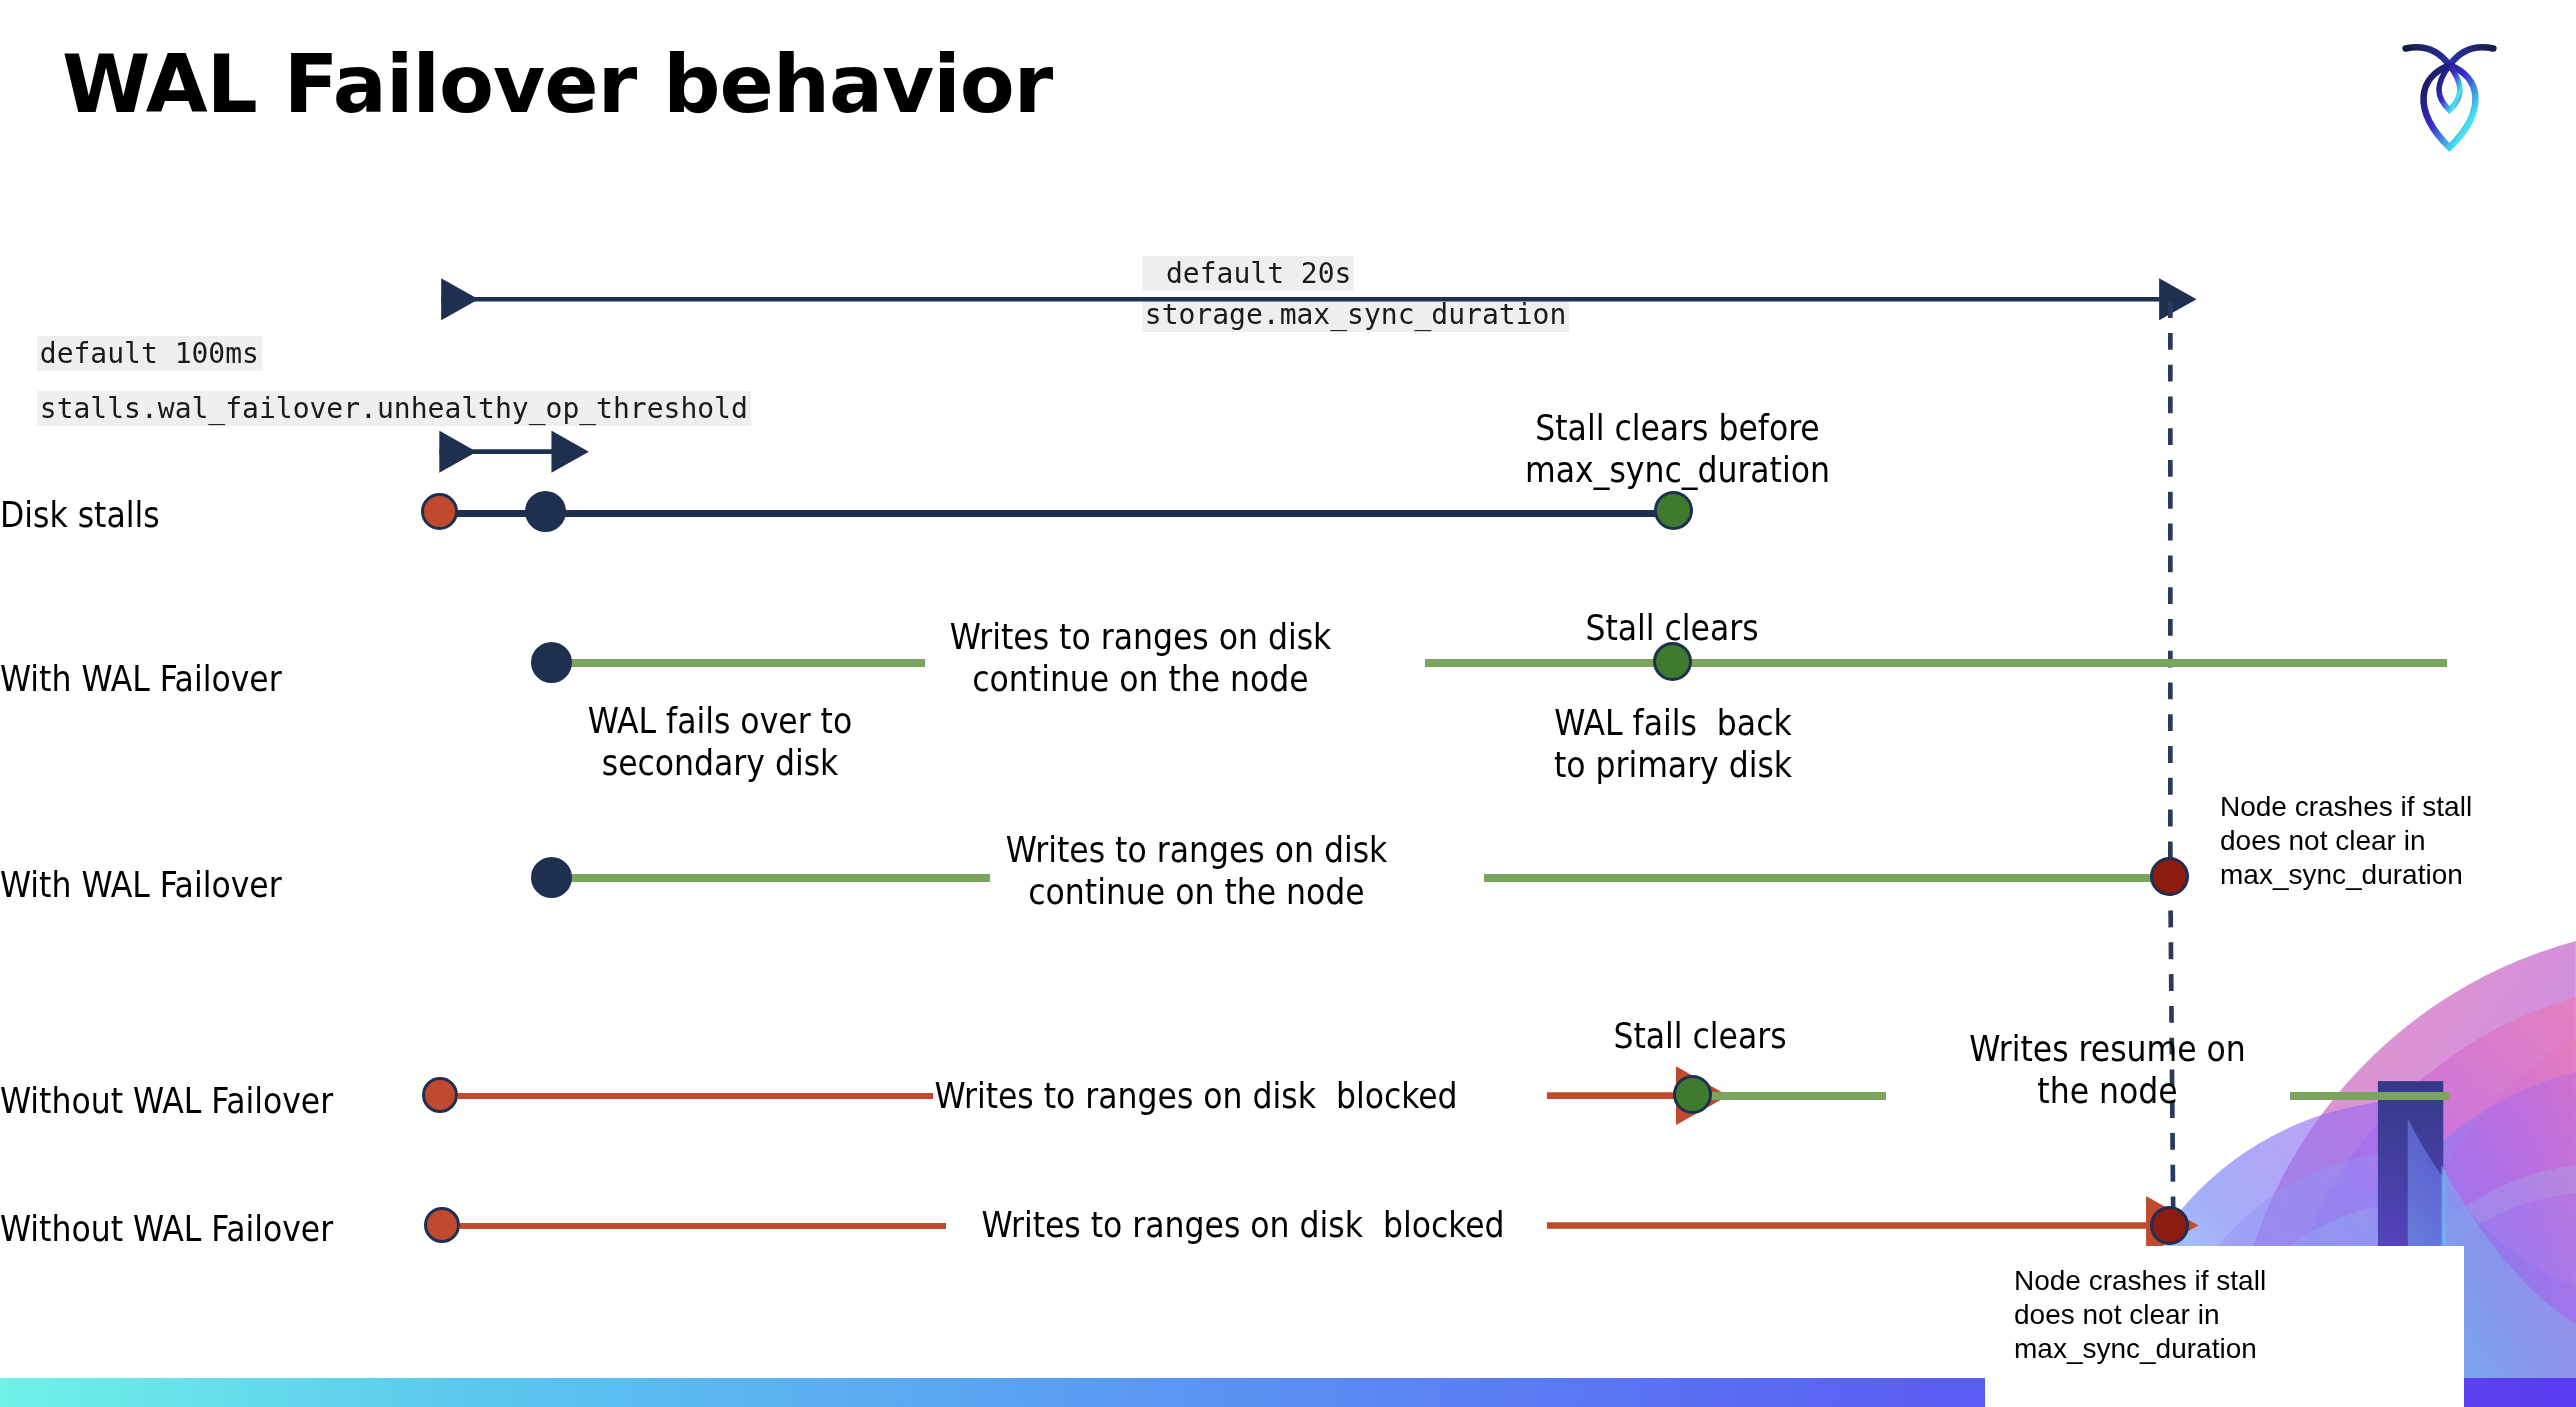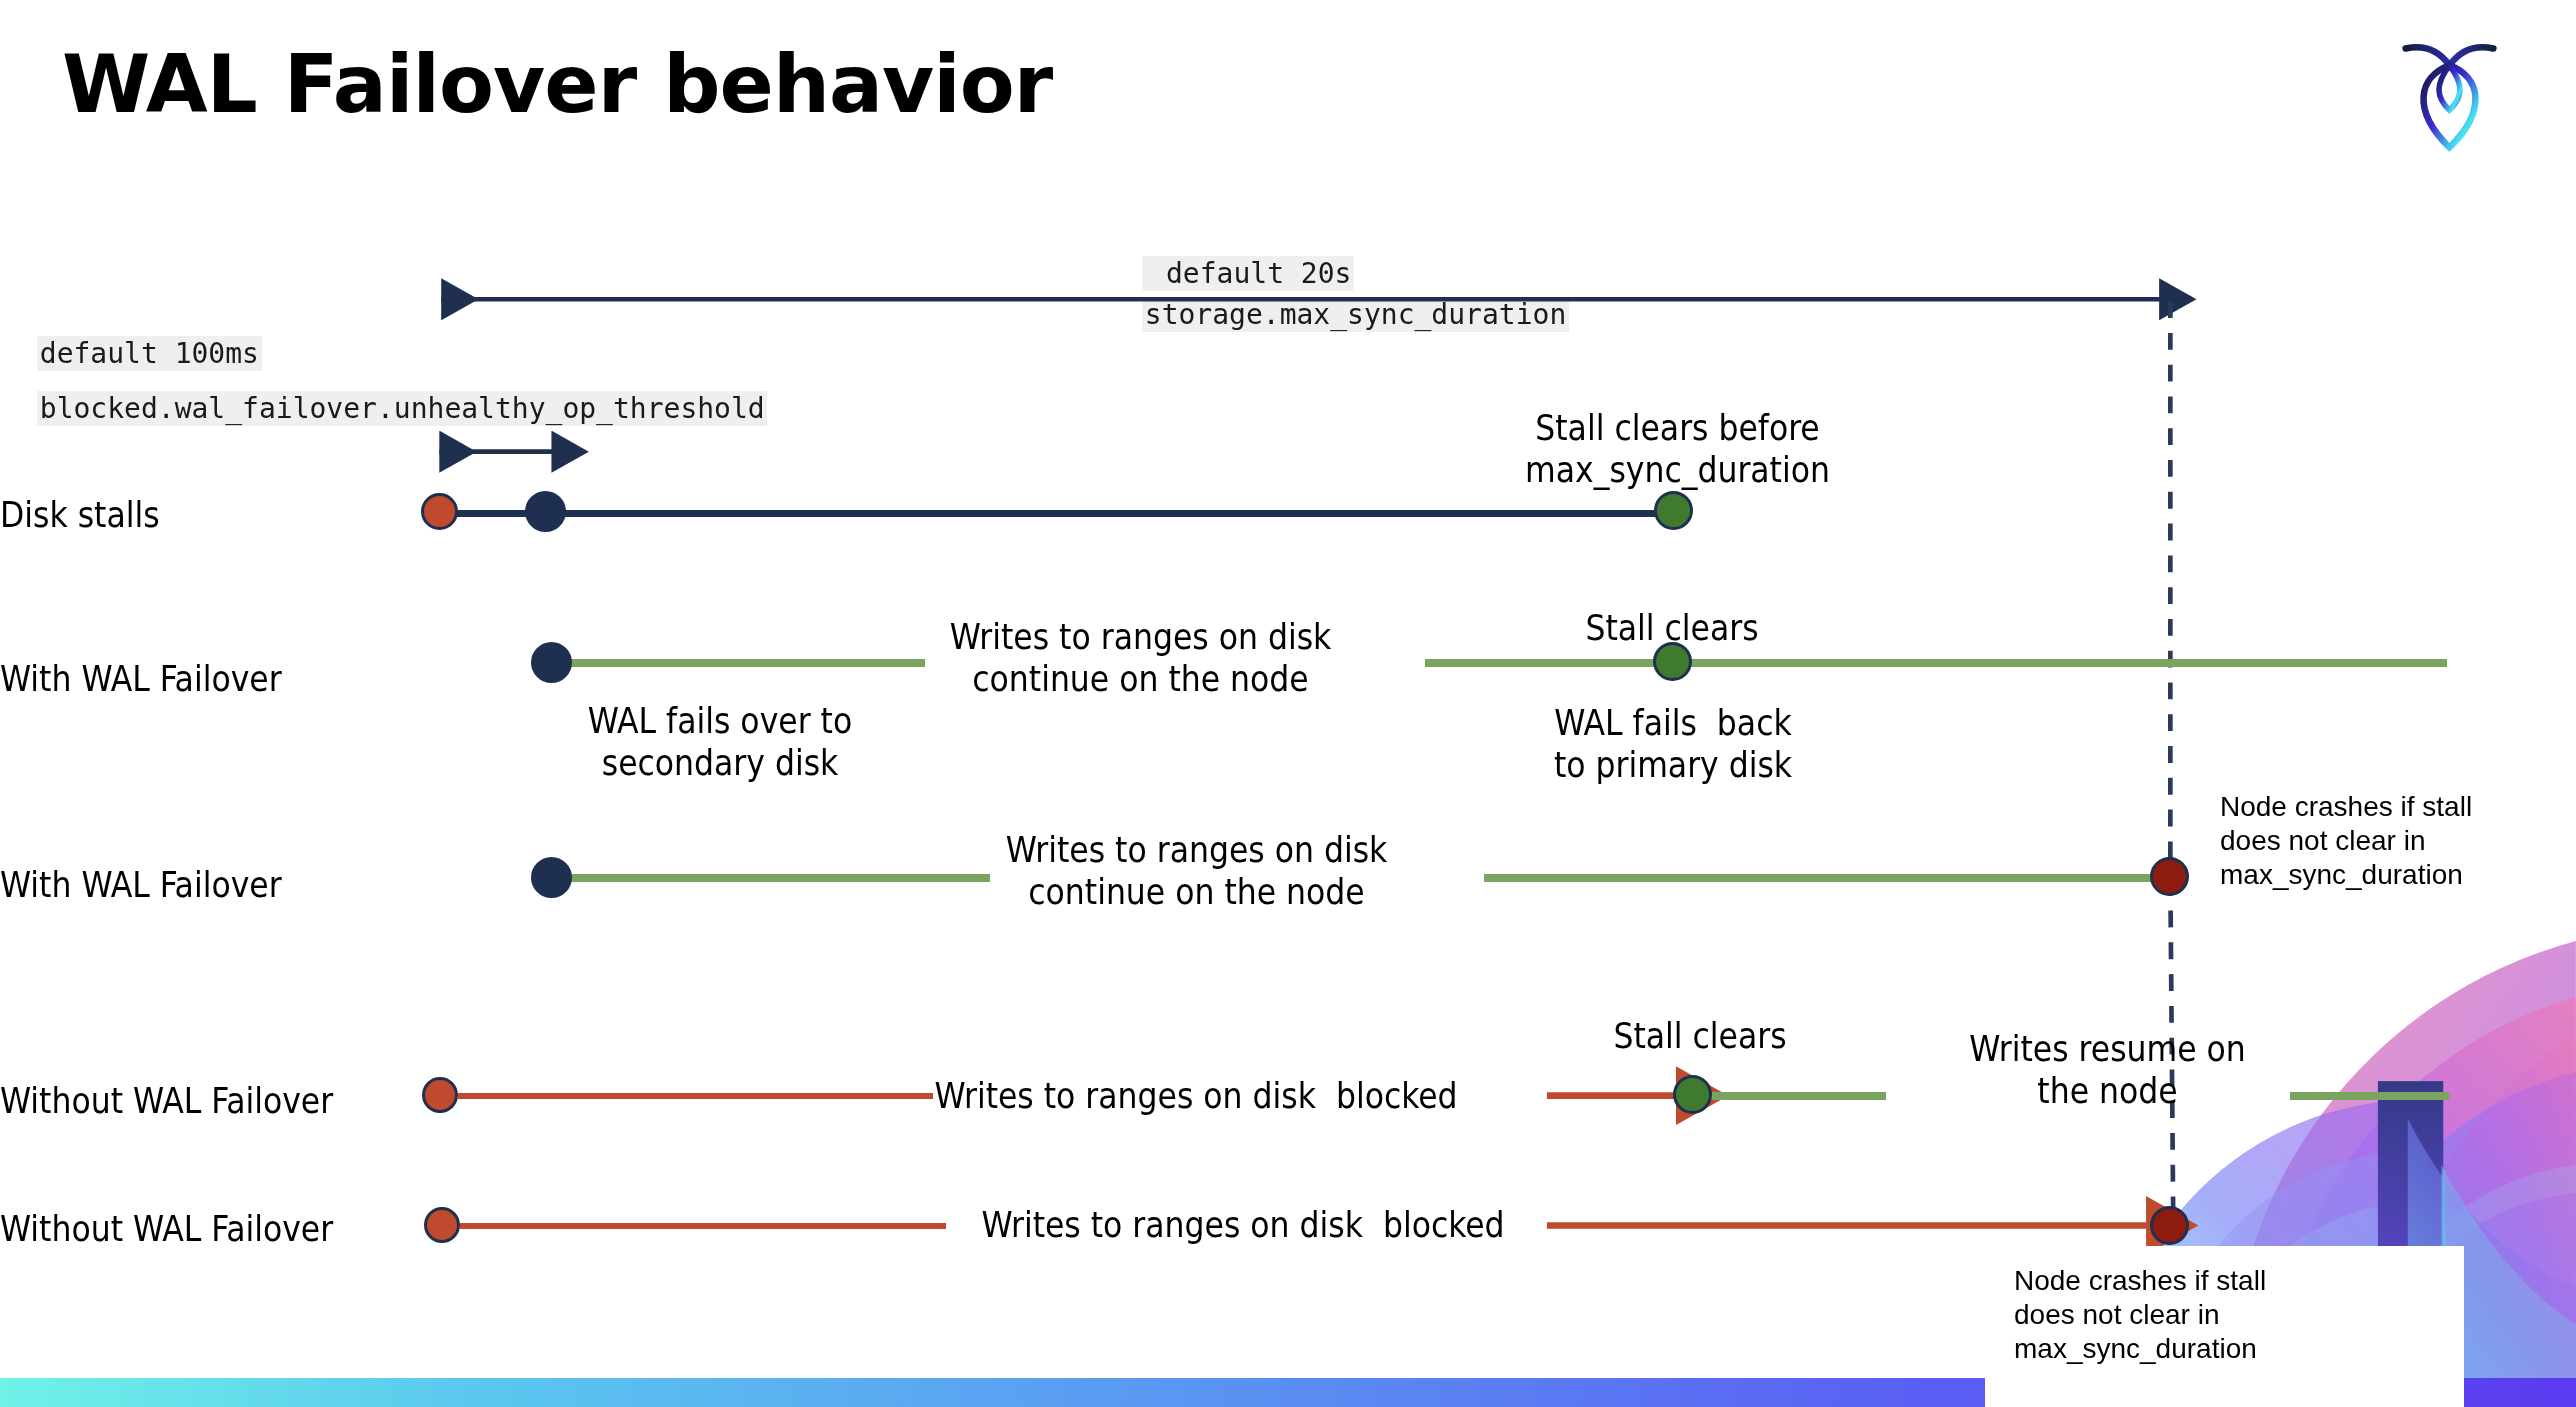--- a/index.html
+++ b/index.html
@@ -143,21 +143,21 @@
     <path d="M55 40 C22 52 14 88 55 128 C96 88 88 52 55 40 Z" fill="none" stroke="url(#lg1)" stroke-width="7"></path>
     <path d="M55 40 C40 60 40 74 55 88 C70 74 70 60 55 40 Z" fill="none" stroke="url(#lg1)" stroke-width="6"></path>
     <path d="M55 88 L55 128" fill="none" stroke="url(#lg1)" stroke-width="6"></path>
   </svg>
 
   <div class="title">WAL Failover behavior</div>
 
   <div class="mono" style="left:1142px;top:256px;padding-left:24px;">default 20s</div>
   <div class="mono" style="left:1142px;top:297px;">storage.max_sync_duration</div>
   <div class="mono" style="left:37px;top:336px;">default 100ms</div>
-  <div class="mono" style="left:37px;top:391px;">blocked.wal_failover.unhealthy_op_threshold</div>
+  <div class="mono" style="left:37px;top:391px;">stalls.wal_failover.unhealthy_op_threshold</div>
 
   <svg class="vec" xmlns="http://www.w3.org/2000/svg" viewBox="0 0 2756 1506" width="2576" height="1408">
     <defs>
       <marker id="mLeft" markerWidth="9" markerHeight="9" refX="8" refY="4.5" orient="auto-start-reverse" markerUnits="strokeWidth">
         <path d="M8,0 L8,9 L0,4.5 z" fill="#1F2F50"></path>
       </marker>
       <marker id="mRight" markerWidth="9" markerHeight="9" refX="1" refY="4.5" orient="auto" markerUnits="strokeWidth">
         <path d="M0,0 L0,9 L8,4.5 z" fill="#1F2F50"></path>
       </marker>
       <marker id="mRightRed" markerWidth="9" markerHeight="9" refX="1" refY="4.5" orient="auto" markerUnits="strokeWidth">

